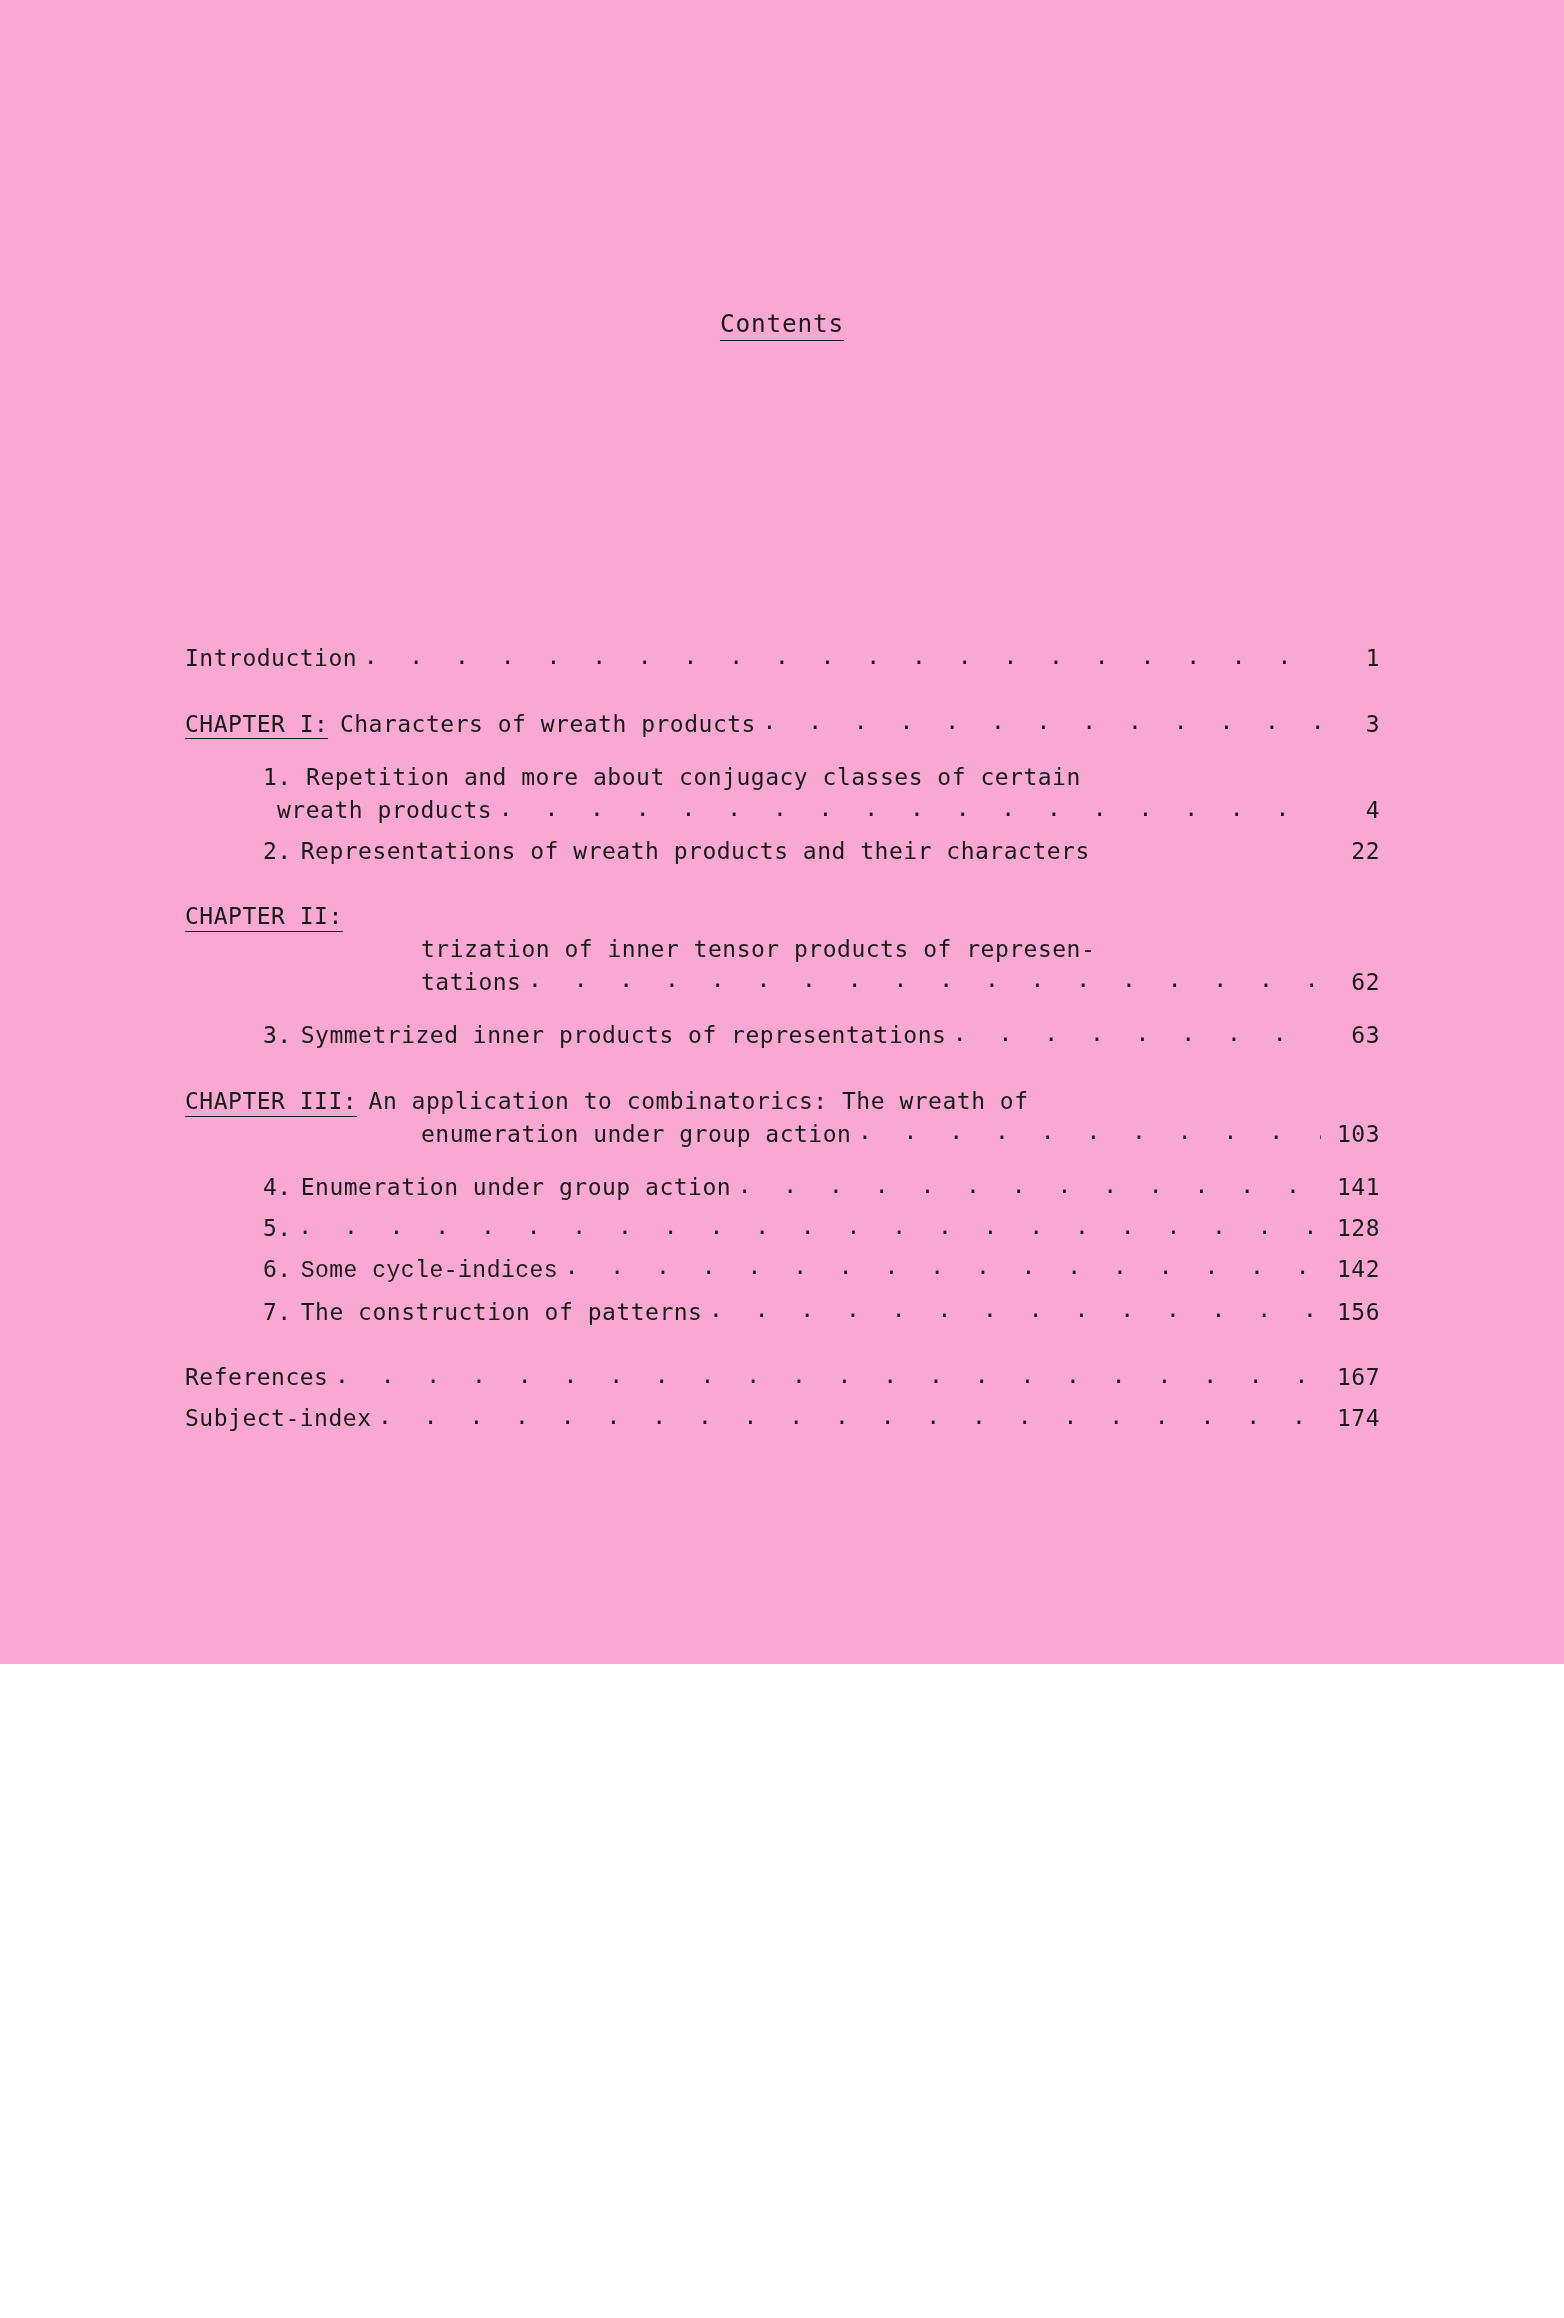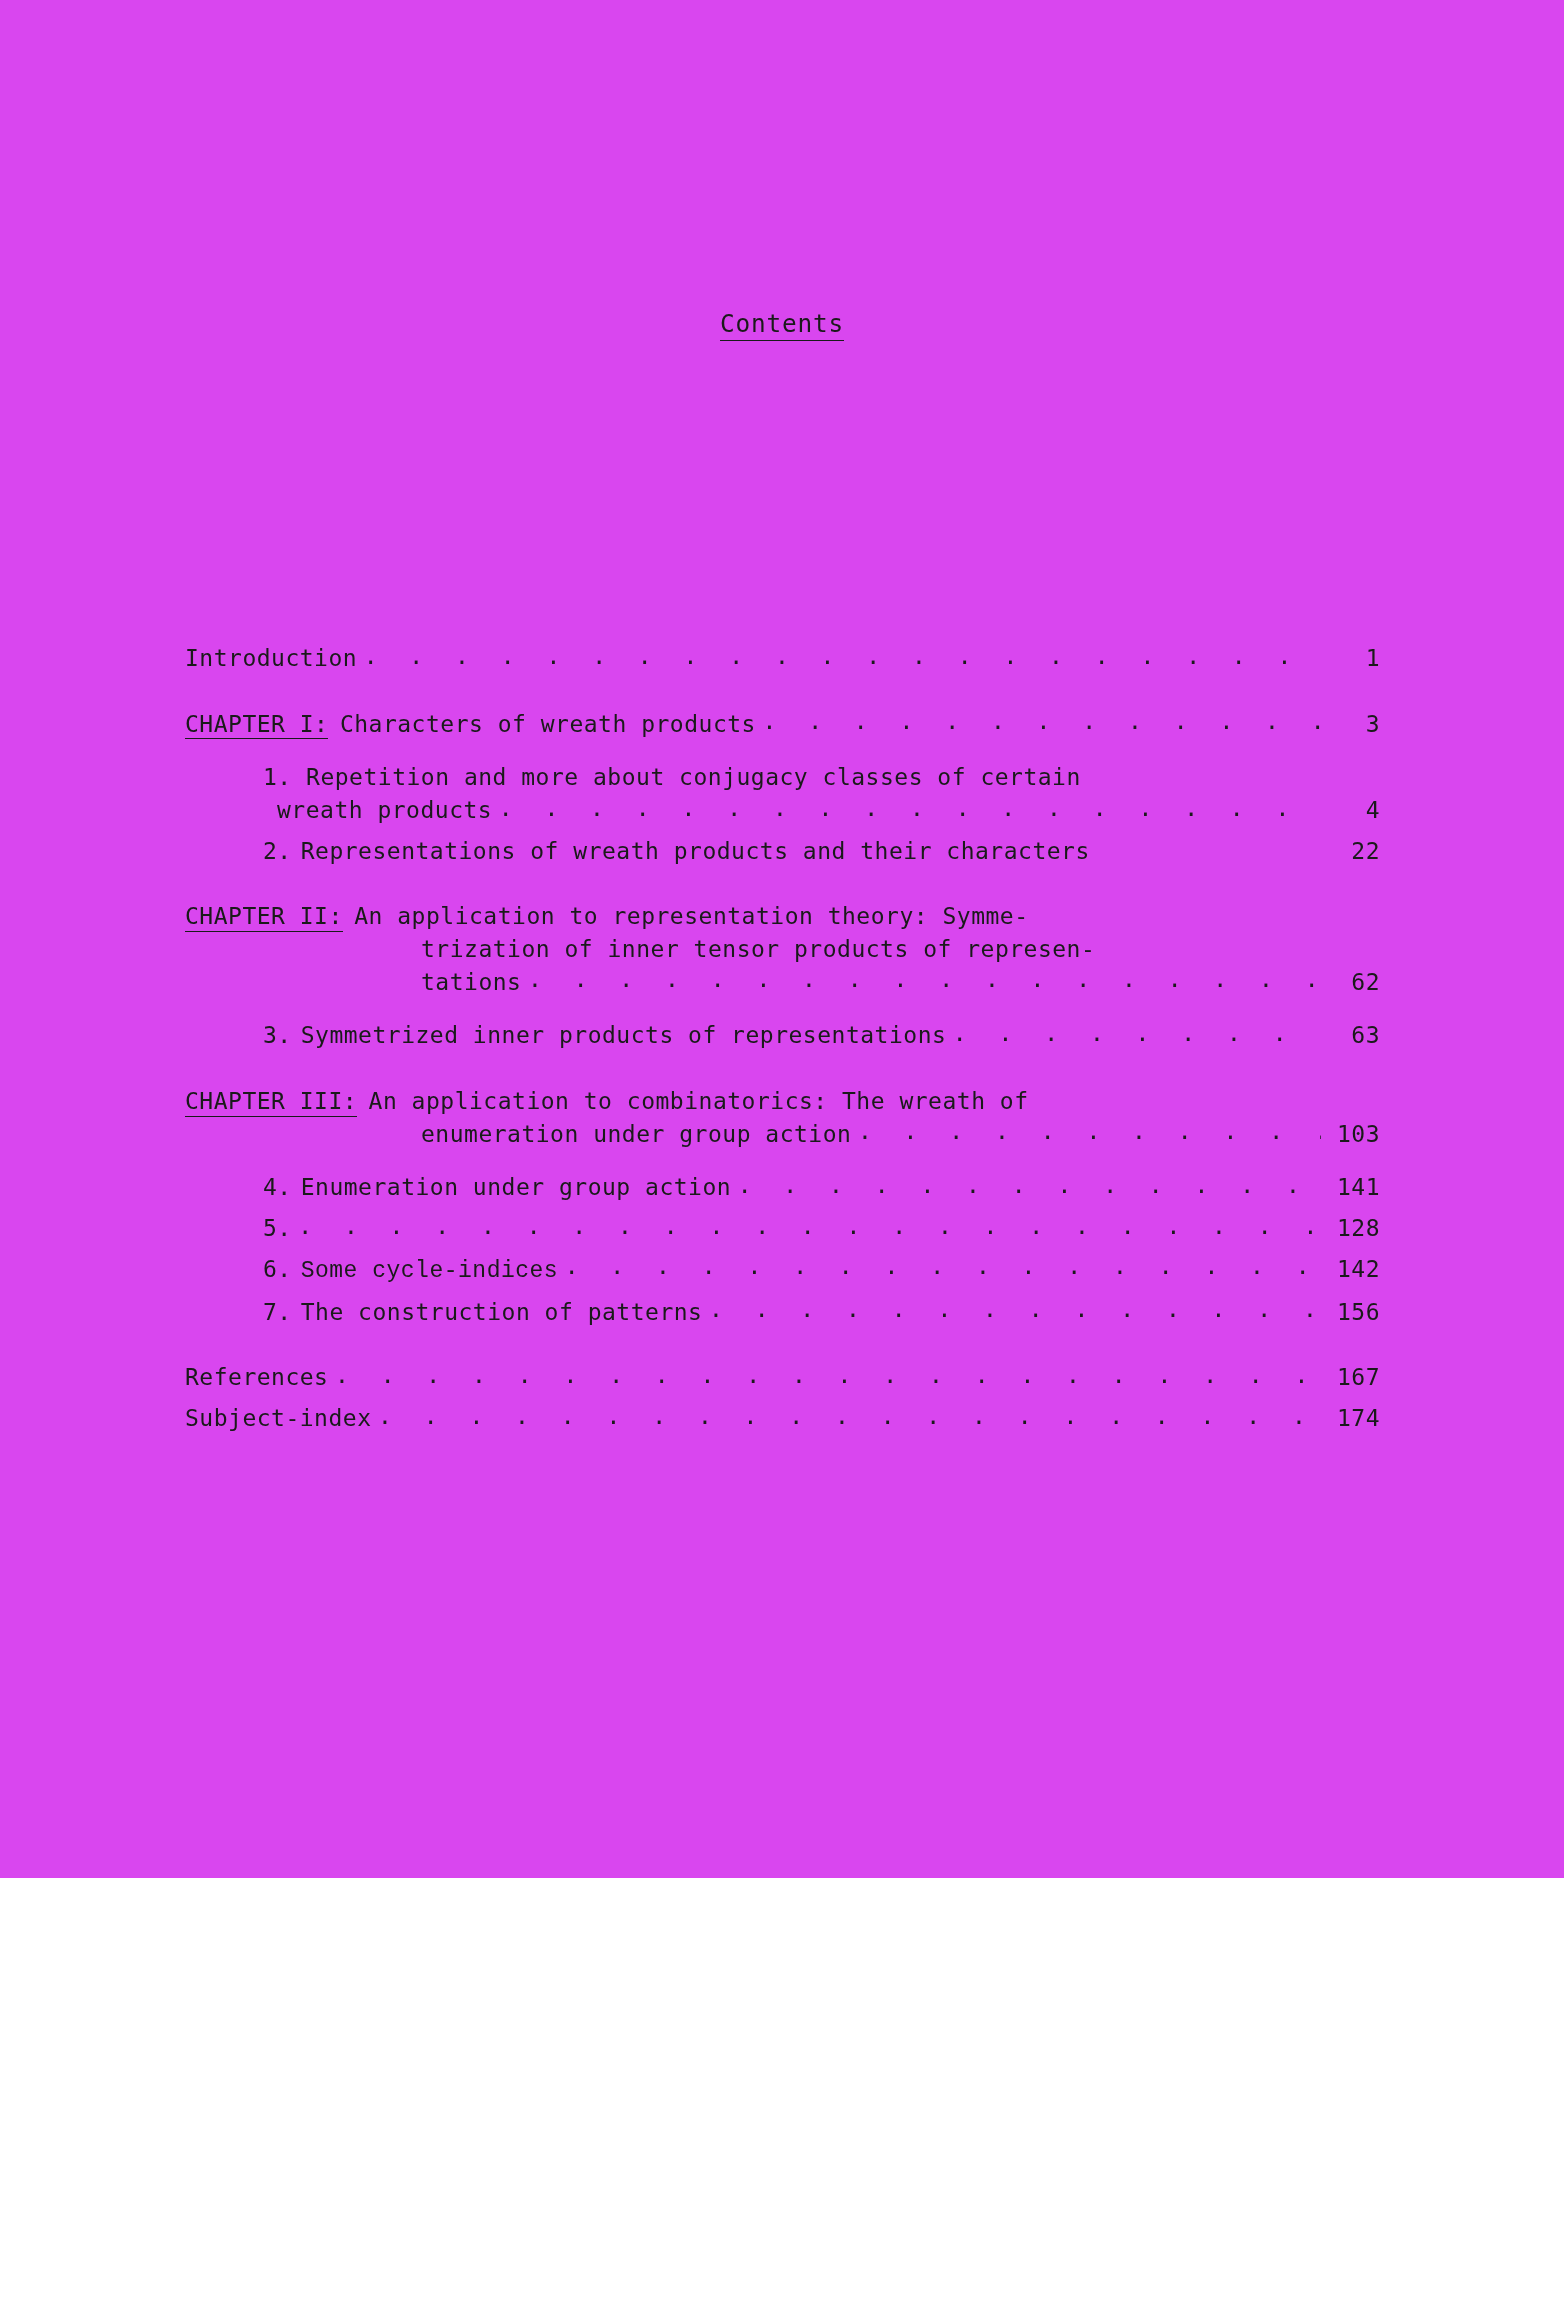--- a/index.html
+++ b/index.html
@@ -11,22 +11,22 @@
     width: 1564px;
     height: 2319px;
     position: relative;
     font-family: "DejaVu Sans Mono", monospace;
     color: #1a1a1a;
   }
   .page {
     position: absolute;
     top: 0; left: 0;
     width: 1564px;
-    height: 1878px;
-    background: #d946ef;
+    height: 1664px;
+    background: #f9a8d4;
   }
   .title {
     position: absolute;
     top: 309px;
     left: 0;
     width: 1564px;
     text-align: center;
     font-size: 24.4px;
     letter-spacing: 0.8px;
   }
@@ -152,21 +152,20 @@
         <span class="leader none">. . . . . . . . . . . . . . . . . . . . . . . . . . . . . . . . . . . . . . . . . .</span>
         <span class="page-num">22</span>
       </div>
     </div>
 
     <div class="gap-lg"></div>
 
     <div class="entry">
       <div class="nowrapflex">
         <span class="chapter-label"><span class="chapter-under">CHAPTER II:</span></span>
-        <span class="label" style="padding-left:11.4px;">An application to representation theory: Symme-</span>
       </div>
       <div class="cont-line cont-indent-2">trization of inner tensor products of represen-</div>
       <div class="row">
         <span class="label cont-indent-3">tations</span>
         <span class="leader">. . . . . . . . . . . . . . . . . . . . . . . . . . . . . . . . . . . . . . . . . .</span>
         <span class="page-num">62</span>
       </div>
     </div>
 
     <div class="gap-md"></div>

